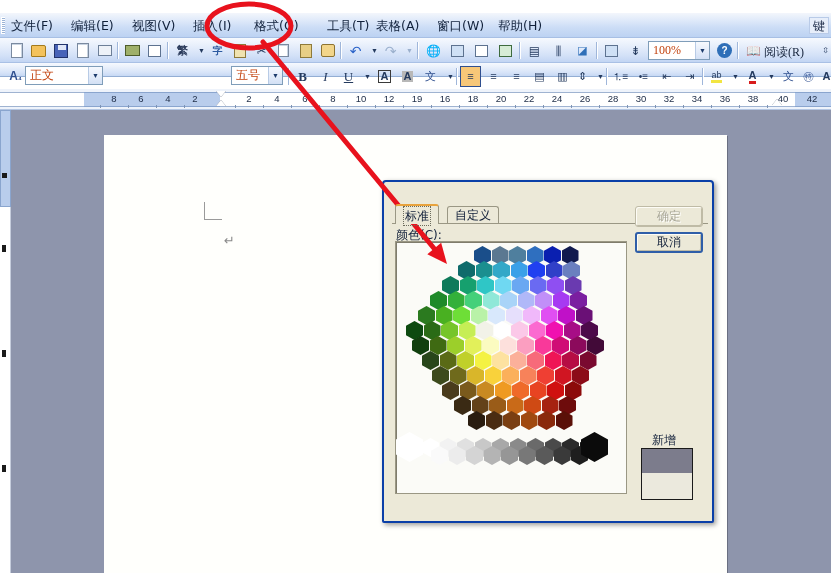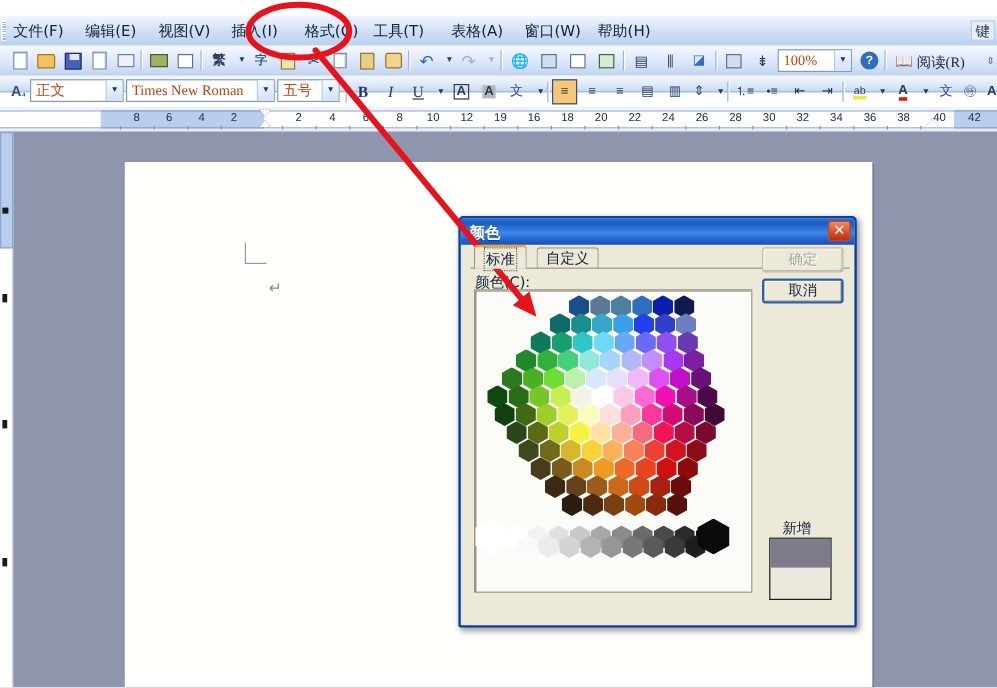--- a/index.html
+++ b/index.html
@@ -222,21 +222,21 @@
 <div id="app">
 
 
   <div class="menubar">
     <div class="grip"></div>
     <div class="menu-item" style="left:6px">文件(F)</div>
     <div class="menu-item" style="left:66px">编辑(E)</div>
     <div class="menu-item" style="left:127px">视图(V)</div>
     <div class="menu-item" style="left:188px">插入(I)</div>
     <div class="menu-item" style="left:249px">格式(O)</div>
-    <div class="menu-item" style="left:306px">工具(T)</div>
+    <div class="menu-item" style="left:322px">工具(T)</div>
     <div class="menu-item" style="left:371px">表格(A)</div>
     <div class="menu-item" style="left:432px">窗口(W)</div>
     <div class="menu-item" style="left:493px">帮助(H)</div>
     <div class="key-box">键</div>
   </div>
 
   <div class="toolbar tb1">
     <div class="grip"></div>
 
     <div class="tbtn" style="left:6px">
@@ -349,24 +349,20 @@
   </div>
 
   <div class="toolbar tb2">
     <div class="grip"></div>
     <div class="tbtn" style="left:5px">
       <span style="font-size:12px;font-weight:bold;color:#2f4f8f">A<span style="font-size:8px">₄</span></span>
     </div>
 
     <div class="combo" style="left:25px; top:3px; width:78px;">
       <span class="cval">正文</span>
-      <span class="carrow">▼</span>
-    </div>
-    <div class="combo" style="left:105px; top:3px; width:124px;">
-      <span class="cval">Times New Roman</span>
       <span class="carrow">▼</span>
     </div>
     <div class="combo" style="left:231px; top:3px; width:52px;">
       <span class="cval" style="font-family:'DejaVu Sans',sans-serif">五号</span>
       <span class="carrow">▼</span>
     </div>
 
     <div class="sep" style="left:288px; top:5px"></div>
     <div class="tbtn" style="left:292px;top:3px">
         <b style="font-size:13px;font-family:'Liberation Serif',serif">B</b>
@@ -528,24 +524,20 @@
   </div>
 
   <div class="page">
     <div class="mcorner" style="left:100px; top:67px; border-left:1px solid #9a9a9a; border-bottom:1px solid #9a9a9a;"></div>
     <div class="mcorner" style="left:568px; top:67px; border-right:1px solid #9a9a9a; border-bottom:1px solid #9a9a9a;"></div>
     <div class="para" style="left:120px; top:98px;">↵</div>
   </div>
 
   <div class="dialog">
 
-    <div class="dlg-title">
-      <div class="t">颜色</div>
-      <div class="dlg-close">✕</div>
-    </div>
 
     <div class="tab active" style="left:11px">
       <span class="lbl">标准</span>
     </div>
     <div class="tab" style="left:63px">
       <span>自定义</span>
     </div>
     <div class="panel-line"></div>
 
     <div class="clabel">颜色(C):</div>

